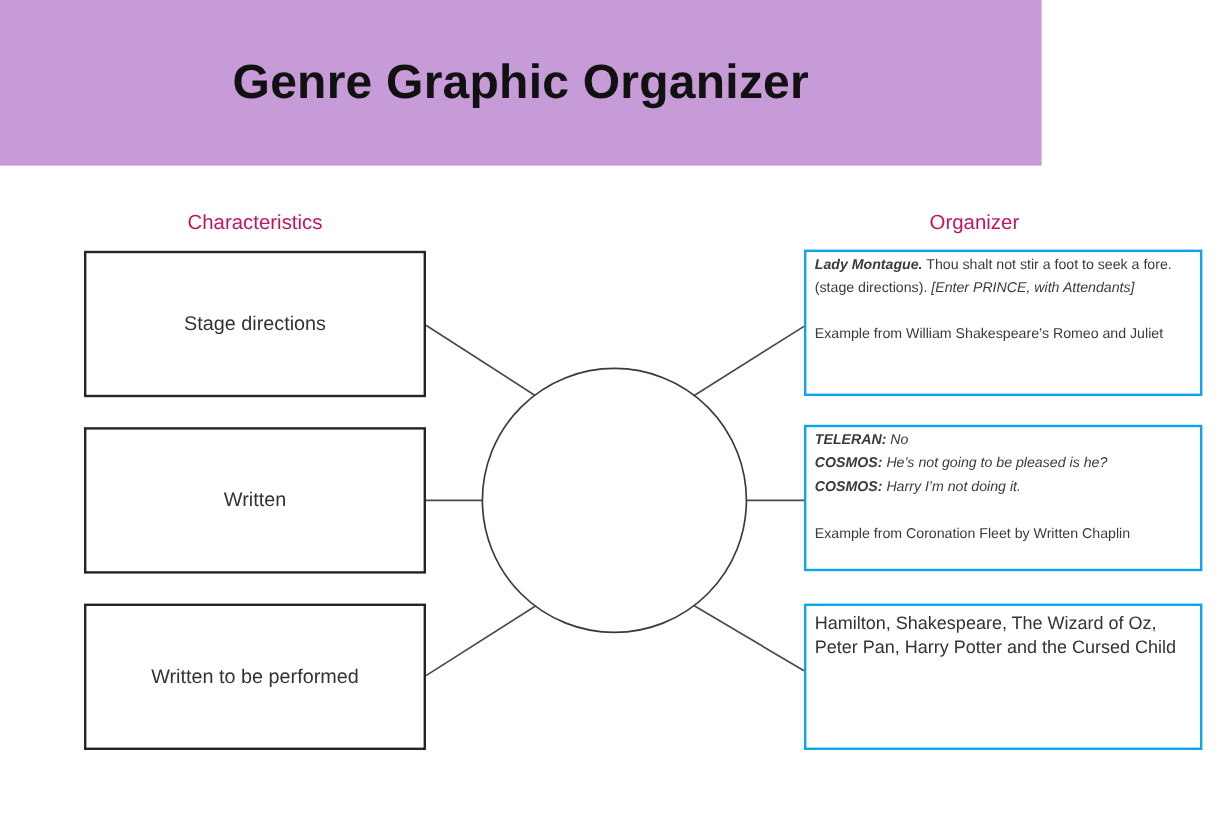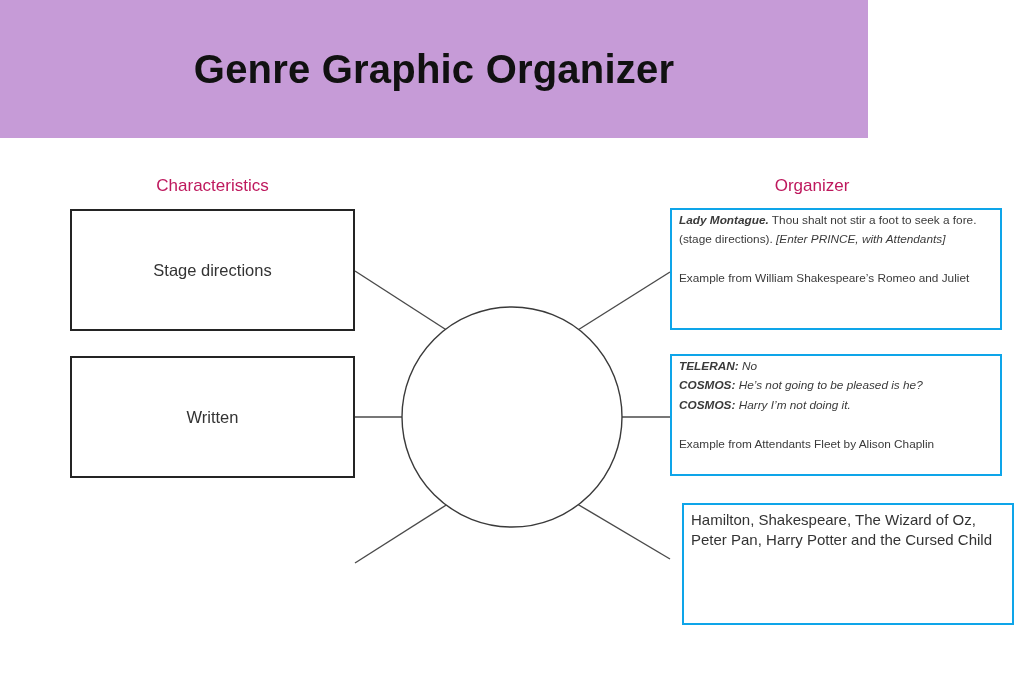--- a/index.html
+++ b/index.html
@@ -79,21 +79,21 @@
     box-sizing: border-box;
     padding: 1px 7px 0 7px;
     font-size: 11.8px;
     line-height: 19.4px;
     color: #3a3a3a;
     z-index: 2;
     overflow: hidden;
   }
   .ex-box.pos-0 { top: 208px; }
   .ex-box.pos-1 { top: 354px; }
-  .ex-box.pos-2 { top: 503px; margin-left: 12px; }
+  .ex-box.pos-2 { top: 503px; }
   .ex-box.large {
     font-size: 15px;
     line-height: 20px;
     padding-top: 5px;
     color: #333333;
   }
   .ex-line { min-height: 19.4px; }
   .ex-box.large .ex-line { min-height: 20px; }
   .seg-bi { font-weight: bold; font-style: italic; }
   .seg-b  { font-weight: normal; }
@@ -130,33 +130,36 @@
     <line x1="562" y1="495" x2="670" y2="559" stroke="#4a4a4a" stroke-width="1.4"></line>
     <circle cx="512" cy="417" r="110" fill="#ffffff" stroke="#3a3a3a" stroke-width="1.4"></circle>
   </svg>
 
   <div class="char-box pos-0">
     <span>Stage directions</span>
   </div>
   <div class="char-box pos-1">
     <span>Written</span>
   </div>
+  <div class="char-box pos-2">
+    <span>Written to be performed</span>
+  </div>
 
   <div class="ex-box pos-0">
       <div class="ex-line"><span class="seg-bi">Lady Montague.</span><span> Thou shalt not stir a foot to seek a fore.</span></div>
       <div class="ex-line"><span class="seg-b">(stage directions). </span><span class="seg-i">[Enter PRINCE, with Attendants]</span></div>
       <div class="ex-line"></div>
       <div class="ex-line"><span>Example from William Shakespeare’s Romeo and Juliet</span></div>
     </div>
   <div class="ex-box pos-1">
       <div class="ex-line"><span class="seg-bi">TELERAN:</span><span class="seg-i"> No</span></div>
       <div class="ex-line"><span class="seg-bi">COSMOS:</span><span class="seg-i"> He’s not going to be pleased is he?</span></div>
       <div class="ex-line"><span class="seg-bi">COSMOS:</span><span class="seg-i"> Harry I’m not doing it.</span></div>
       <div class="ex-line"></div>
-      <div class="ex-line"><span>Example from Attendants Fleet by Alison Chaplin</span></div>
+      <div class="ex-line"><span>Example from Coronation Fleet by Written Chaplin</span></div>
     </div>
   <div class="ex-box pos-2 large">
       <div class="ex-line"><span>Hamilton, Shakespeare, The Wizard of Oz, Peter Pan, Harry Potter and the Cursed Child</span></div>
     </div>
 
   <div class="footer">© ClickView 2024</div>
 
 </div>
 
 </body></html>

